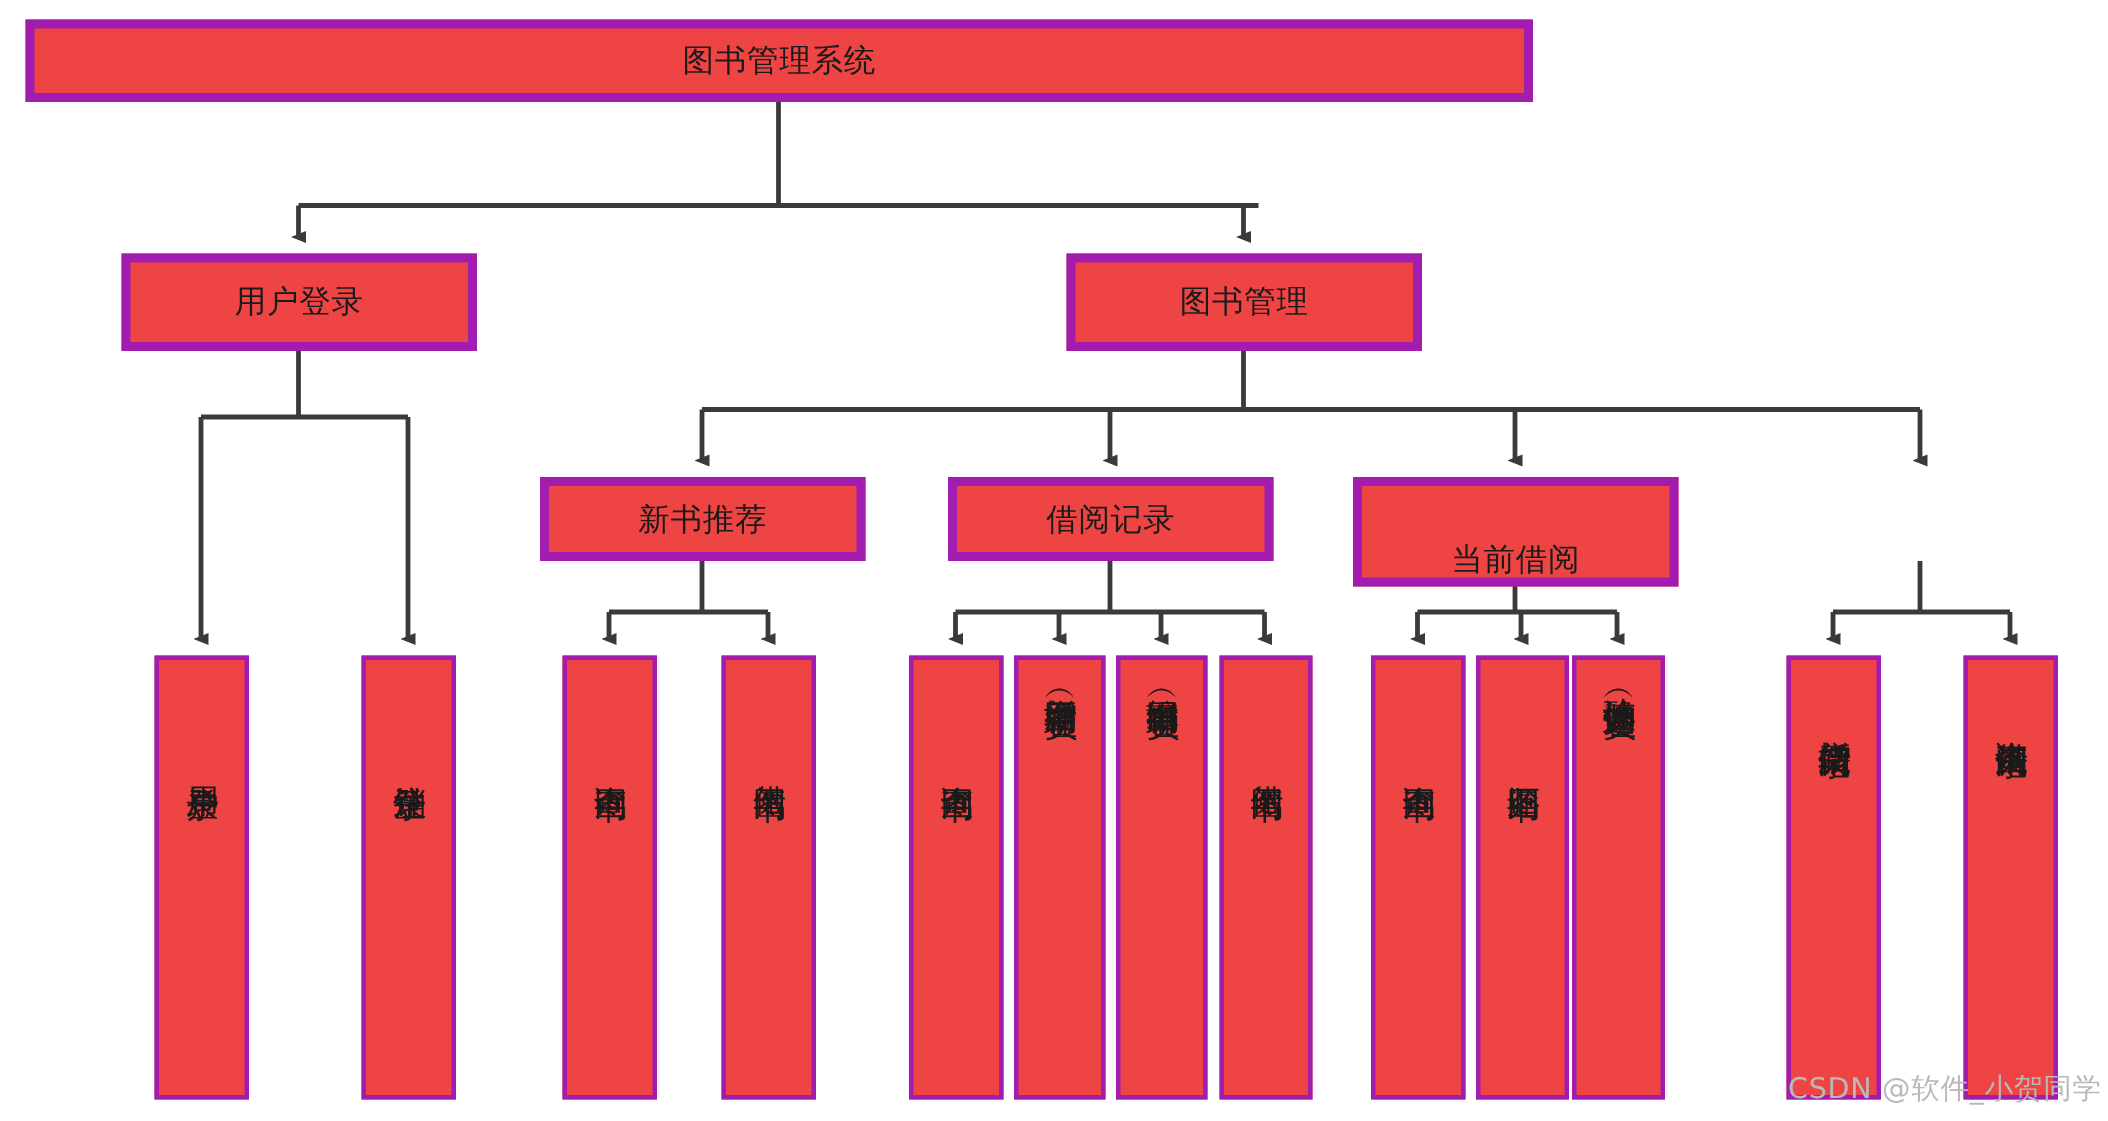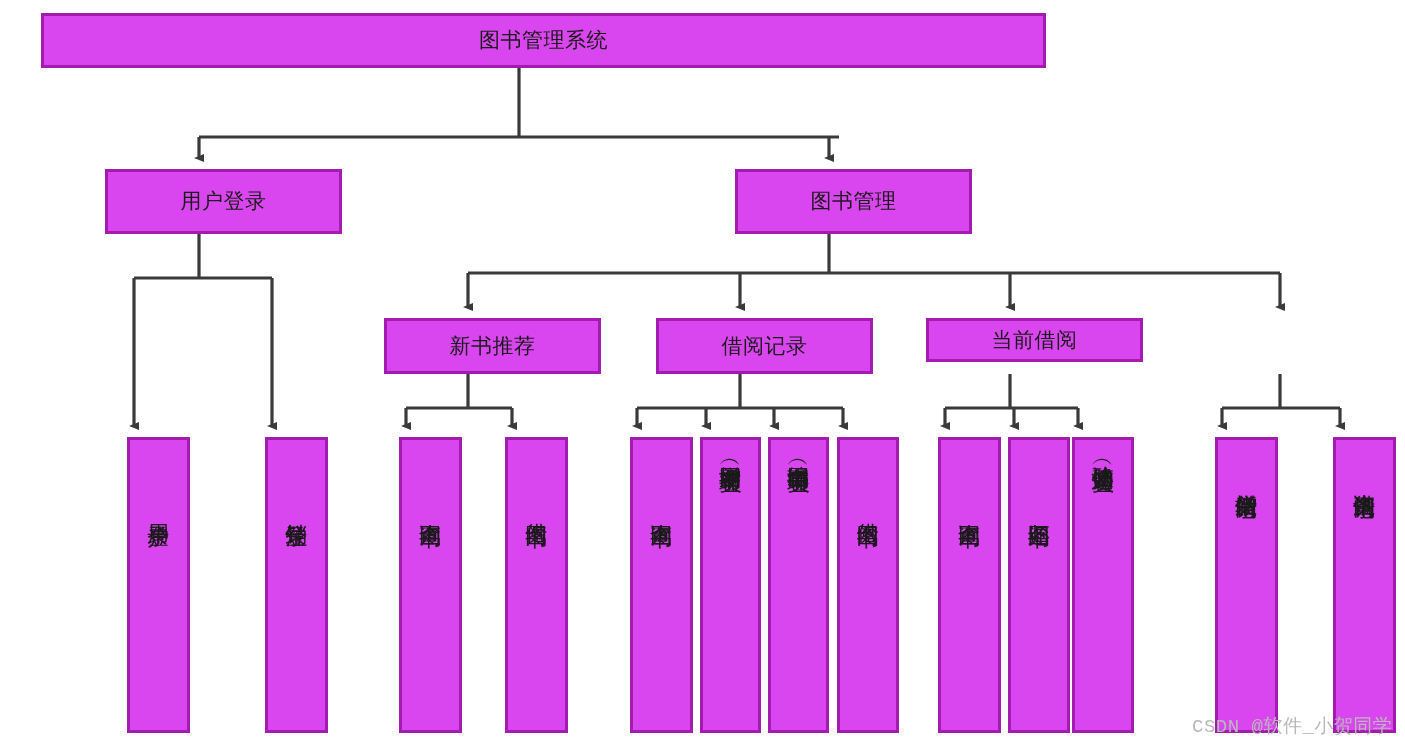--- a/index.html
+++ b/index.html
@@ -21,28 +21,27 @@
     position: absolute;
     left: 0;
     top: 0;
     width: 1405px;
     height: 747px;
     pointer-events: none;
   }
   .node {
     position: absolute;
     box-sizing: border-box;
-    background: #d946ef;
-    border: 3px solid #a21caf;
+    background: #ef4444;
+    border: 6px solid #a21caf;
     display: flex;
     align-items: center;
     justify-content: center;
     color: #1a1a1a;
     z-index: 2;
-    margin-left: 24px;
   }
   .node-label {
     font-size: 21px;
     line-height: 1.15;
     letter-spacing: 0.5px;
     white-space: nowrap;
     text-align: center;
   }
   .node.leaf {
     align-items: flex-start;
@@ -143,21 +142,21 @@
   <div class="node" style="left:360px; top:318px; width:217px; height:56px;">
     <span class="node-label">新书推荐</span>
   </div>
 
   <div class="node" style="left:711px; top:169px; width:237px; height:65px;">
     <span class="node-label">图书管理</span>
   </div>
   <div class="node" style="left:632px; top:318px; width:217px; height:56px;">
     <span class="node-label">借阅记录</span>
   </div>
-  <div class="node" style="left:902px; top:318px; width:217px; height:44px;">
+  <div class="node" style="left:902px; top:318px; width:217px; height:73px;align-items:flex-end;">
     <span class="node-label">当前借阅</span>
   </div>
 
   <div class="node leaf short" style="left:103px; top:437px; width:63px; height:296px;">
     <span class="node-label">用户登录</span>
   </div>
   <div class="node leaf short" style="left:241px; top:437px; width:63px; height:296px;">
     <span class="node-label">注销登录</span>
   </div>
 
@@ -191,15 +190,15 @@
     <span class="node-label">确认归还（管理员）</span>
   </div>
 
   <div class="node leaf mid" style="left:1191px; top:437px; width:63px; height:296px;">
     <span class="node-label">新增借阅记录</span>
   </div>
   <div class="node leaf mid" style="left:1309px; top:437px; width:63px; height:296px;">
     <span class="node-label">查询借阅记录</span>
   </div>
 
-  <div class="watermark" style="left:1192px; top:713px;font-family:Liberation Mono, monospace;">CSDN @软件_小贺同学</div>
+  <div class="watermark" style="left:1192px; top:713px;">CSDN @软件_小贺同学</div>
 
 </div>
 
 </body></html>

